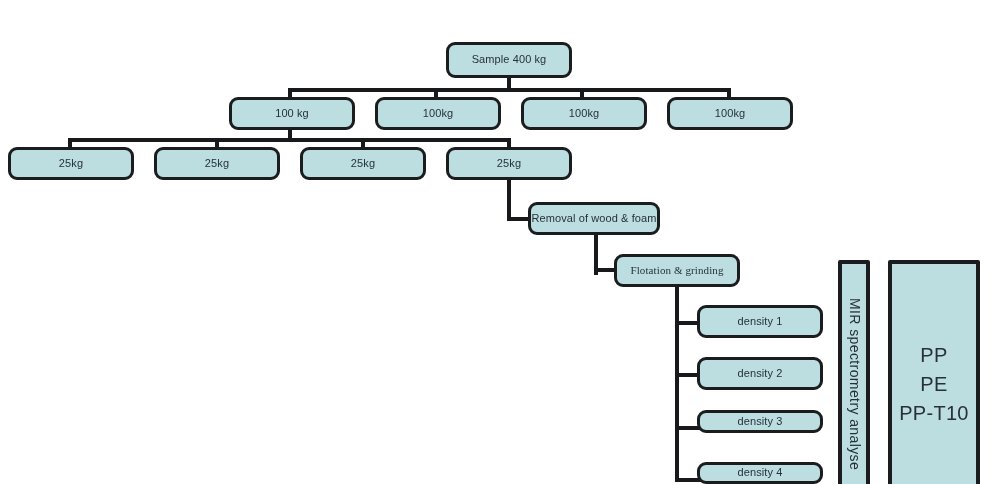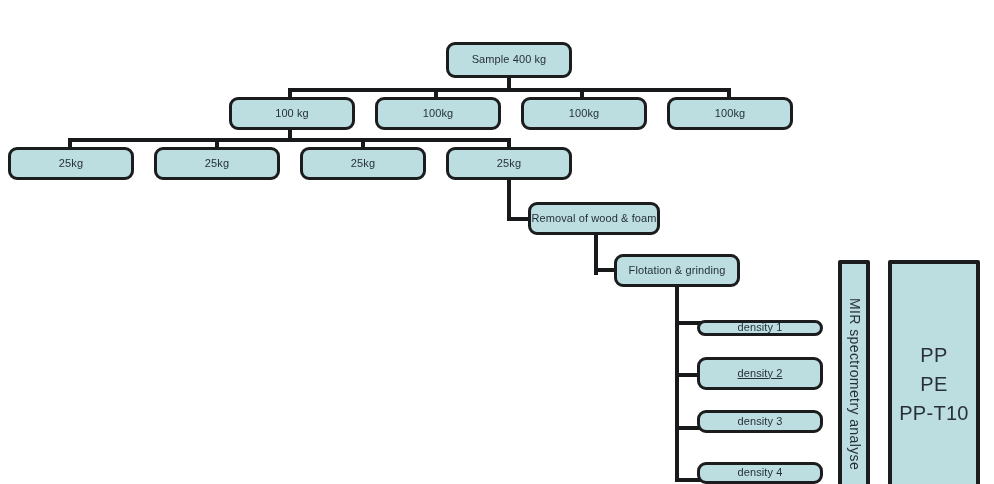--- a/index.html
+++ b/index.html
@@ -131,28 +131,28 @@
     <span>25kg</span>
   </div>
   <div class="node" style="left:446px; top:115px; width:126px; height:33px;">
     <span>25kg</span>
   </div>
 
   <div class="node" style="left:528px; top:170px; width:132px; height:33px;text-align:right;">
     <span>Removal of wood &amp; foam</span>
   </div>
 
-  <div class="node" style="left:614px; top:222px; width:126px; height:33px;">
+  <div class="node" style="left:614px; top:222px; width:126px; height:33px;font-family:Liberation Serif, serif;">
     <span>Flotation &amp; grinding</span>
   </div>
 
-  <div class="node" style="left:697px; top:288px; width:126px; height:16px;">
+  <div class="node" style="left:697px; top:273px; width:126px; height:33px;">
     <span>density 1</span>
   </div>
-  <div class="node" style="left:697px; top:325px; width:126px; height:33px;text-decoration:underline;">
+  <div class="node" style="left:697px; top:325px; width:126px; height:33px;">
     <span>density 2</span>
   </div>
   <div class="node" style="left:697px; top:378px; width:126px; height:23px;">
     <span>density 3</span>
   </div>
   <div class="node" style="left:697px; top:430px; width:126px; height:22px;align-items:center;">
     <span>density 4</span>
   </div>
 
   <div class="node sharp vertical" style="left:838px; top:228px; width:32px; height:248px;">

